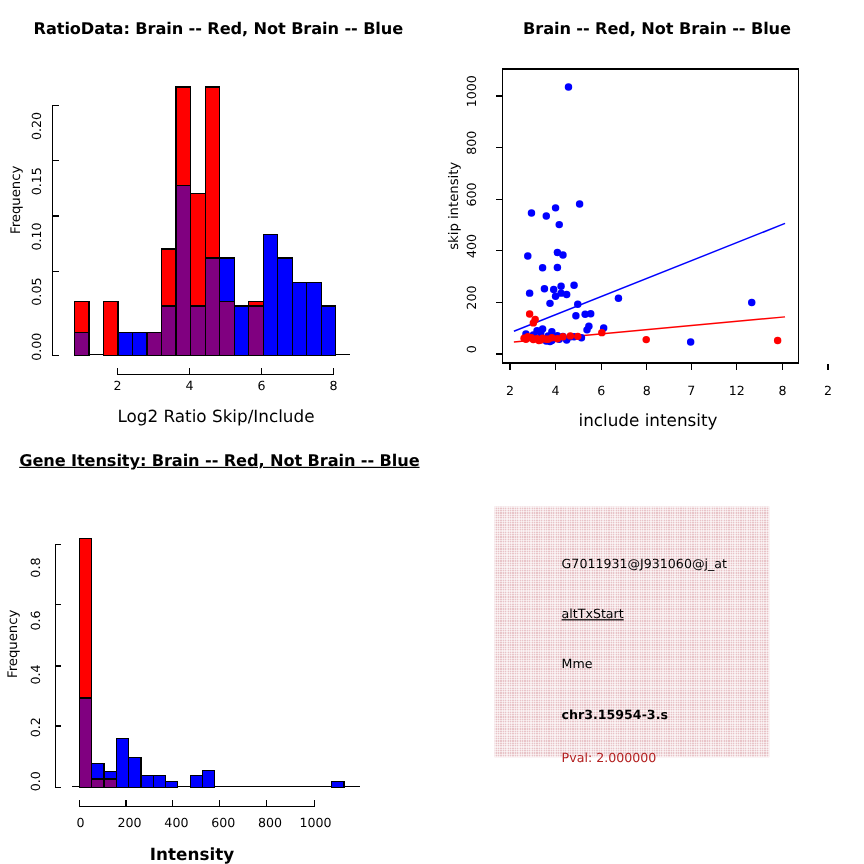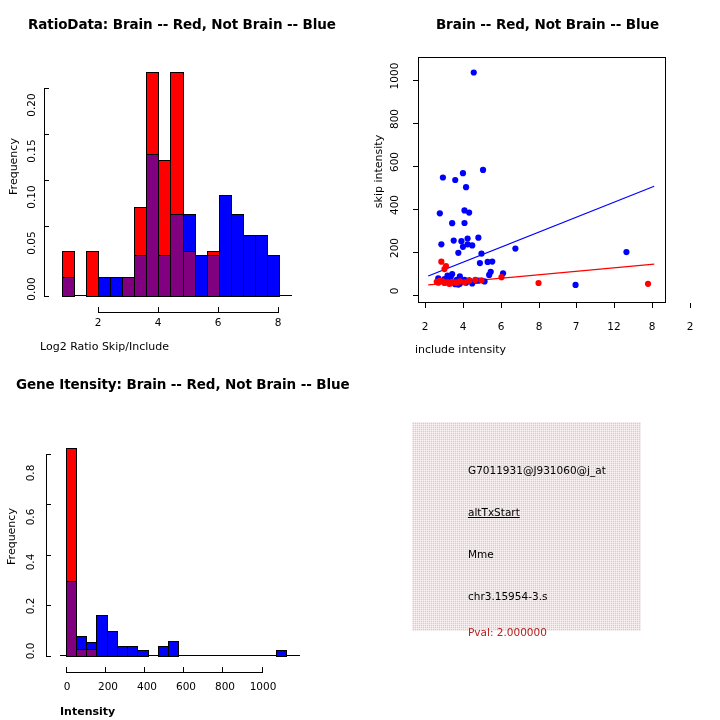--- a/index.html
+++ b/index.html
@@ -31,26 +31,26 @@
     left: 0;
     width: 100%;
     text-align: center;
     font-size: 13.5px;
     font-weight: bold;
     color: #000000;
     letter-spacing: -0.1px;
     white-space: nowrap;
   }
   #panel-ratio-hist .plot-title { text-align: left; left: 28px; width: auto; }
-  #panel-gene-hist  .plot-title { text-align: left; left: 16px; width: auto; }
+  #panel-gene-hist  .plot-title { text-align: left; left: 16px; width: auto; text-decoration: underline; }
 
   .axis-title-x {
     position: absolute;
-    text-align: left;
-    font-size: 11px;
+    text-align: center;
+    font-size: 14px;
     color: #000000;
   }
   .axis-title-y {
     position: absolute;
     font-size: 11px;
     color: #000000;
     transform-origin: 50% 50%;
     transform: rotate(-90deg);
     white-space: nowrap;
   }
@@ -332,16 +332,16 @@
         <rect x="276.41" y="290.96" width="10.26" height="5.04" fill="#0000FF" stroke="#000" stroke-width="1" shape-rendering="crispEdges"></rect>
       </g>
   </svg>
 </div>
 
 <div class="panel" id="panel-info">
   <div class="info-box">
     <div class="info-line" style="top:42px;">G7011931@J931060@j_at</div>
     <div class="info-line" style="top:84px;text-decoration:underline;">altTxStart</div>
     <div class="info-line" style="top:126px;">Mme</div>
-    <div class="info-line" style="top:168px;">chr3.15954-3.s</div>
+    <div class="info-line" style="top:168px;font-weight:bold;">chr3.15954-3.s</div>
     <div class="info-line pval" style="top:204px;">Pval: 2.000000</div>
   </div>
 </div>
 
 </body></html>

